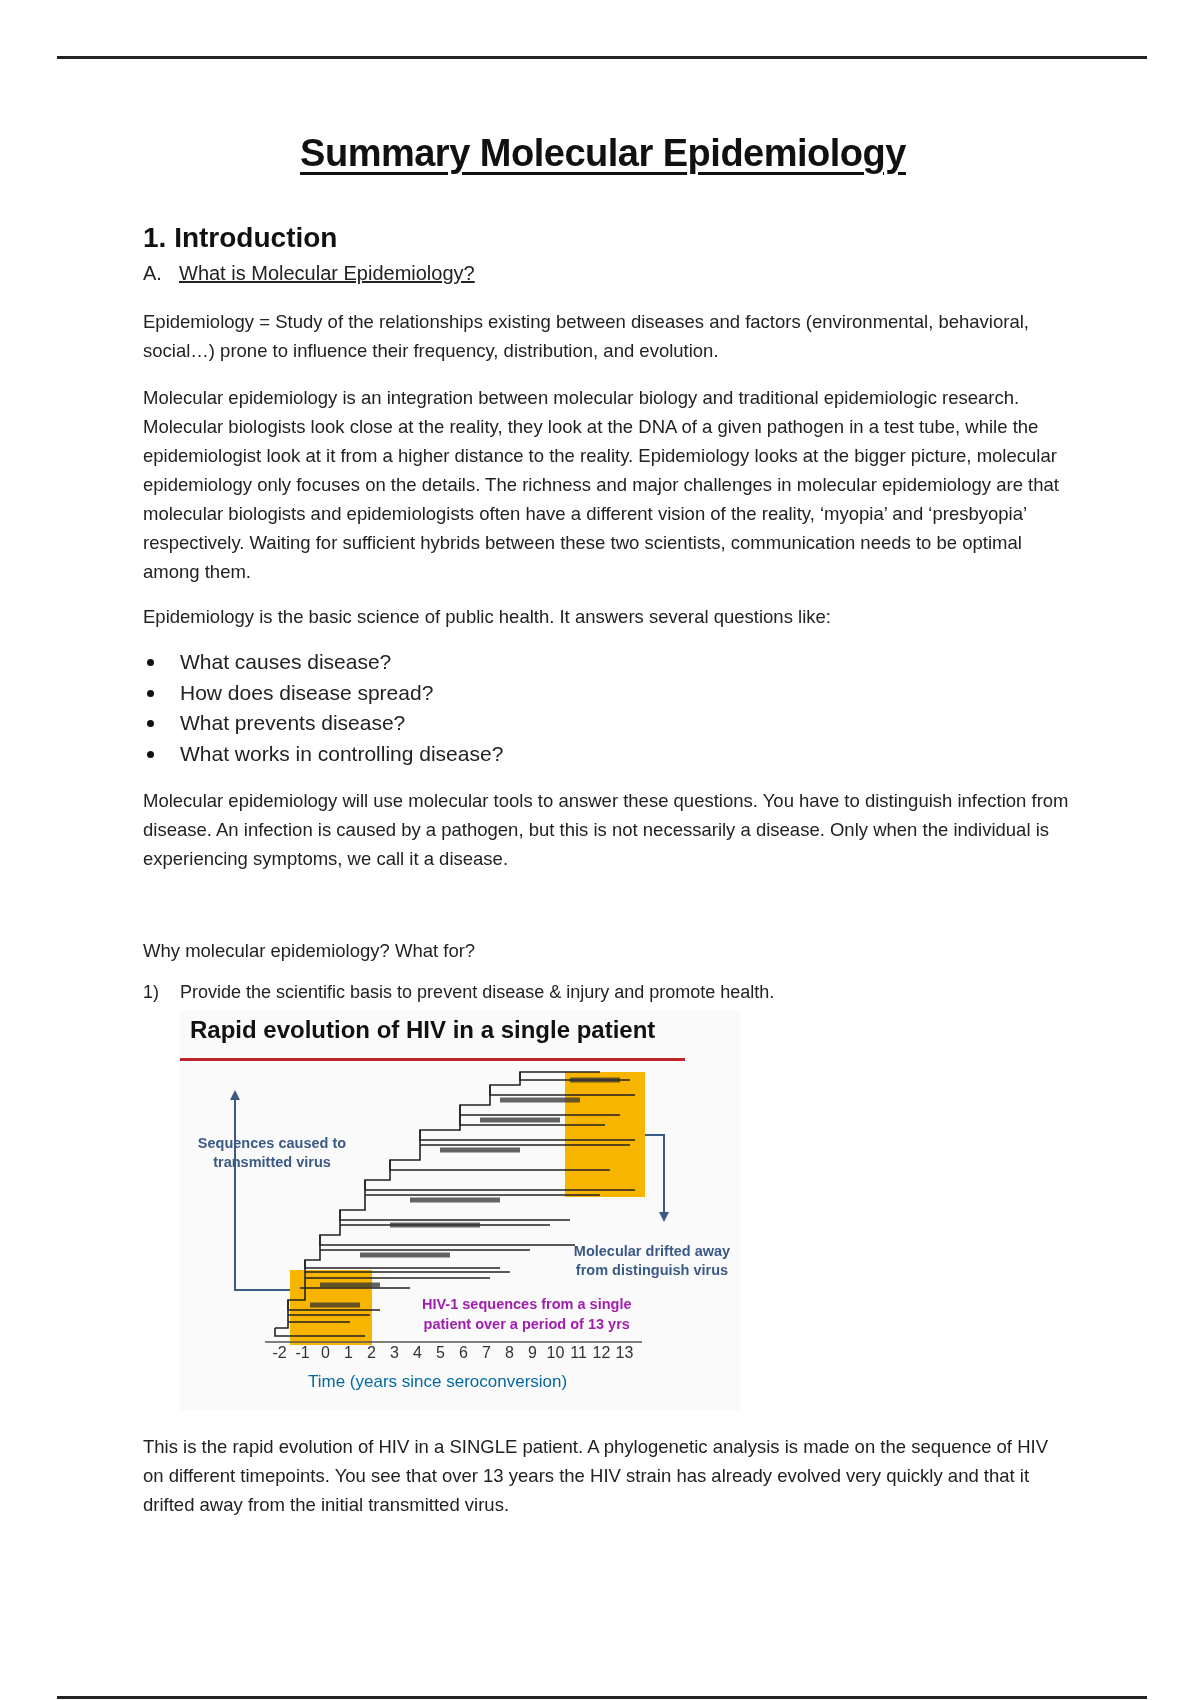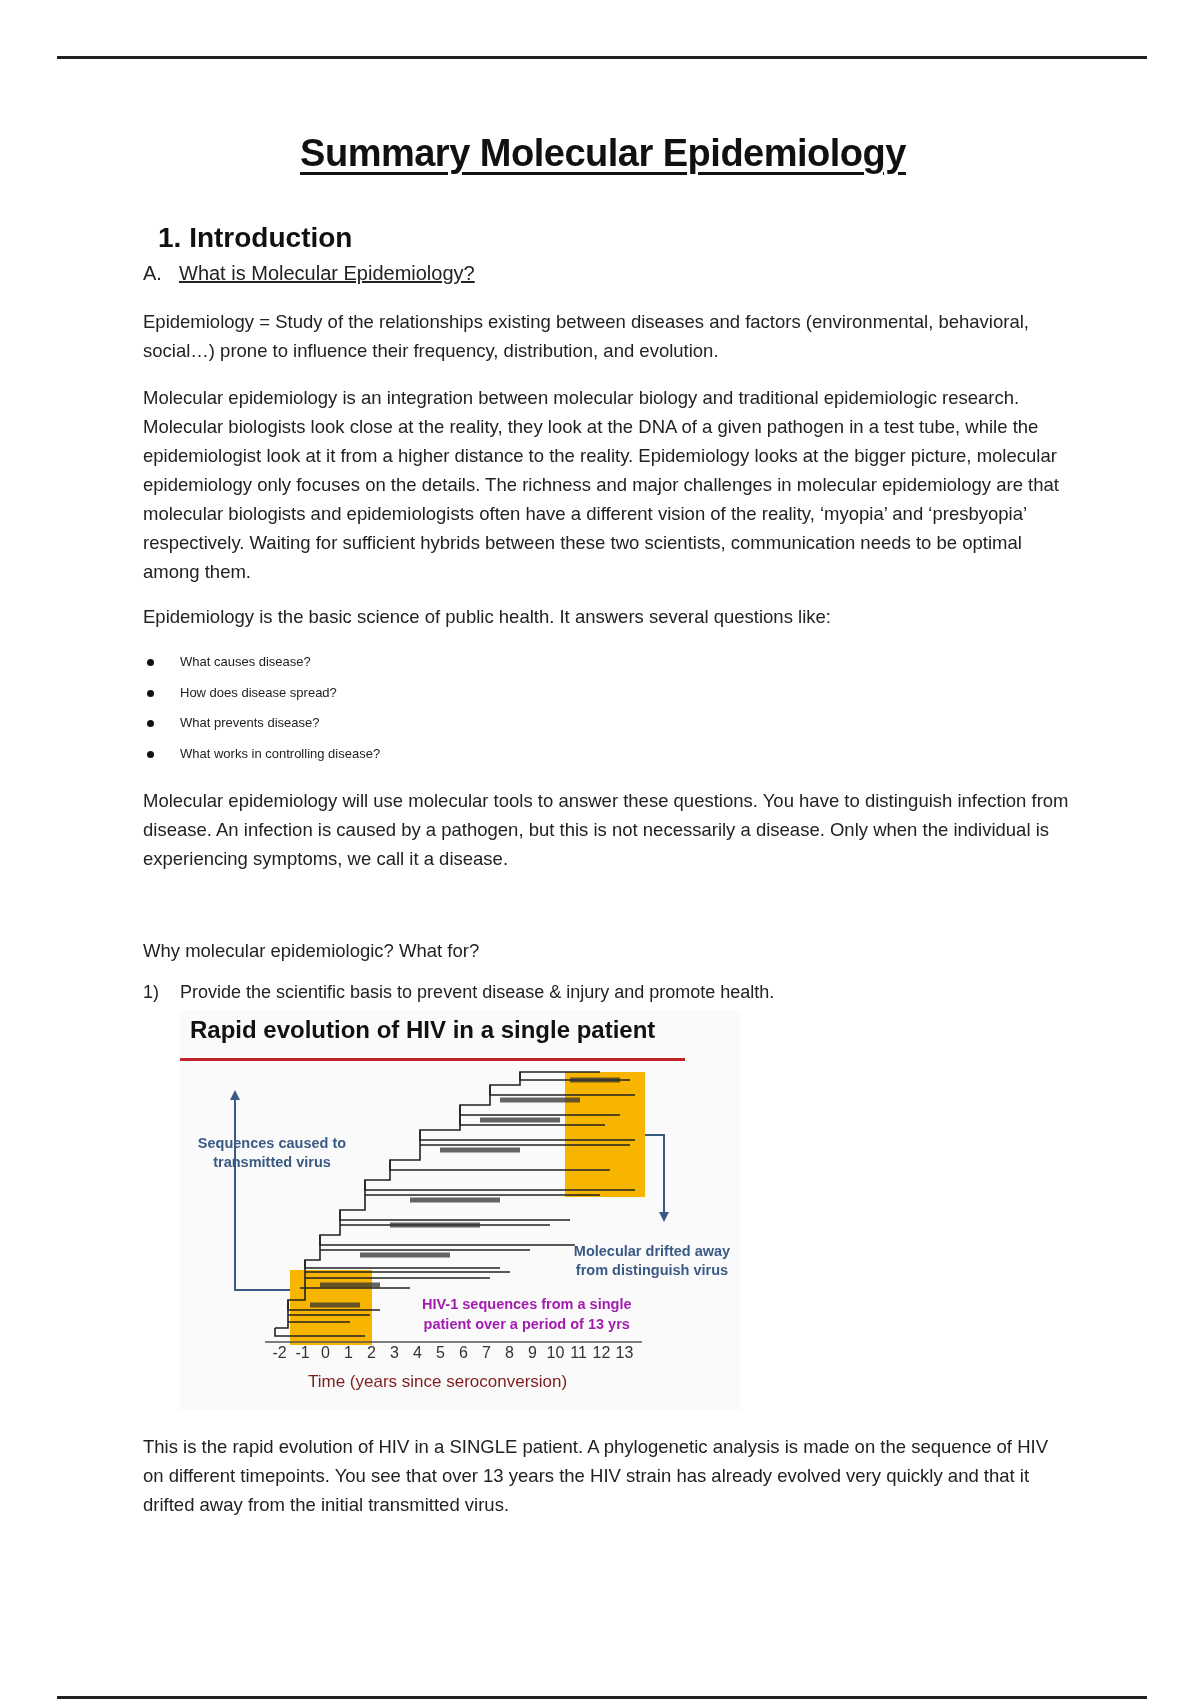--- a/index.html
+++ b/index.html
@@ -6,40 +6,40 @@
   body { width: 1200px; height: 1700px; position: relative; overflow: hidden;
          font-family: "Liberation Sans", sans-serif; color: #1a1a1a; }
   .rule { position: absolute; left: 57px; width: 1090px; height: 3px; background: #222; }
   .rule.top { top: 56px; }
   .rule.bottom { top: 1696px; }
   .page { position: absolute; left: 143px; top: 0; width: 920px; }
   .title { position: absolute; left: 0; width: 920px; top: 132px; text-align: center;
            font-size: 38px; font-weight: bold; text-decoration: underline;
            text-decoration-thickness: 3px; text-underline-offset: 6px; letter-spacing: -0.5px;
            font-family: "Liberation Sans", sans-serif; color: #111; }
-  .h1 { position: absolute; left: 0; top: 222px; font-size: 28px; font-weight: bold; color: #111; margin-left: 15px; }
+  .h1 { position: absolute; left: 0; top: 222px; font-size: 28px; font-weight: bold; color: #111; }
   .h2 { position: absolute; left: 0; top: 262px; font-size: 20px; color: #222; }
   .h2 .letter { display: inline-block; width: 36px; }
   .h2 .txt { text-decoration: underline; }
   .p { position: absolute; left: 0; width: 930px; font-size: 18.5px; line-height: 29px; color: #222; }
   .bullets { position: absolute; left: 0; top: 647px; margin: 0; padding: 0; list-style: none; }
-  .bullets li { font-size: 13px; line-height: 30.5px; color: #222; position: relative; padding-left: 37px; }
+  .bullets li { font-size: 21px; line-height: 30.5px; color: #222; position: relative; padding-left: 37px; }
   .bullets li .dot { position: absolute; left: 4px; top: 12px; width: 7px; height: 7px; border-radius: 50%; background: #111; }
   .numbered { position: absolute; left: 0; top: 982px; font-size: 18px; color: #222; }
   .numbered .num { display: inline-block; width: 37px; }
 
   .figure { position: absolute; left: 180px; top: 1010px; width: 560px; height: 400px; background: #fafafa; }
   .fig-title { position: absolute; left: 10px; top: 6px; font-size: 24px; font-weight: bold; color: #111; }
   .fig-underline { position: absolute; left: 0; top: 48px; width: 505px; height: 3px; background: #c0242b; }
   .fig-svg { position: absolute; left: 0; top: 0; }
   .lbl-blue { position: absolute; font-size: 14.5px; font-weight: bold; color: #3a5a86; text-align: center; line-height: 19px; }
   .lbl-red { position: absolute; font-size: 14.5px; font-weight: bold; color: #a21caf; line-height: 20px; text-align: center; }
   .axis-ticks { position: absolute; left: 88px; top: 334px; width: 370px; display: flex; font-size: 16px; color: #333; }
   .axis-ticks span { display: inline-block; width: 23px; text-align: center; }
-  .axis-label { position: absolute; left: 128px; top: 362px; font-size: 17px; color: #7f1d1d; }
+  .axis-label { position: absolute; left: 128px; top: 362px; font-size: 17px; color: #0369a1; }
 </style>
 </head>
 <body>
 
 <div class="rule top"></div>
 
 <div class="page">
   <div class="title">Summary Molecular Epidemiology</div>
 
   <div class="h1">
@@ -56,21 +56,21 @@
   <div class="p" style="top:602px">Epidemiology is the basic science of public health. It answers several questions like:</div>
 
   <ul class="bullets">
     <li><span class="dot"></span><span>What causes disease?</span></li>
     <li><span class="dot"></span><span>How does disease spread?</span></li>
     <li><span class="dot"></span><span>What prevents disease?</span></li>
     <li><span class="dot"></span><span>What works in controlling disease?</span></li>
   </ul>
 
   <div class="p" style="top:786px">Molecular epidemiology will use molecular tools to answer these questions. You have to distinguish infection from disease. An infection is caused by a pathogen, but this is not necessarily a disease. Only when the individual is experiencing symptoms, we call it a disease.</div>
-  <div class="p" style="top:936px">Why molecular epidemiologic? What for?</div>
+  <div class="p" style="top:936px">Why molecular epidemiology? What for?</div>
 
   <div class="numbered">
     <span class="num">1)</span><span>Provide the scientific basis to prevent disease &amp; injury and promote health.</span>
   </div>
 
   <div class="p" style="top:1432px">This is the rapid evolution of HIV in a SINGLE patient. A phylogenetic analysis is made on the sequence of HIV on different timepoints. You see that over 13 years the HIV strain has already evolved very quickly and that it drifted away from the initial transmitted virus.</div>
 </div>
 
 <div class="figure">
   <div class="fig-title">Rapid evolution of HIV in a single patient</div>

